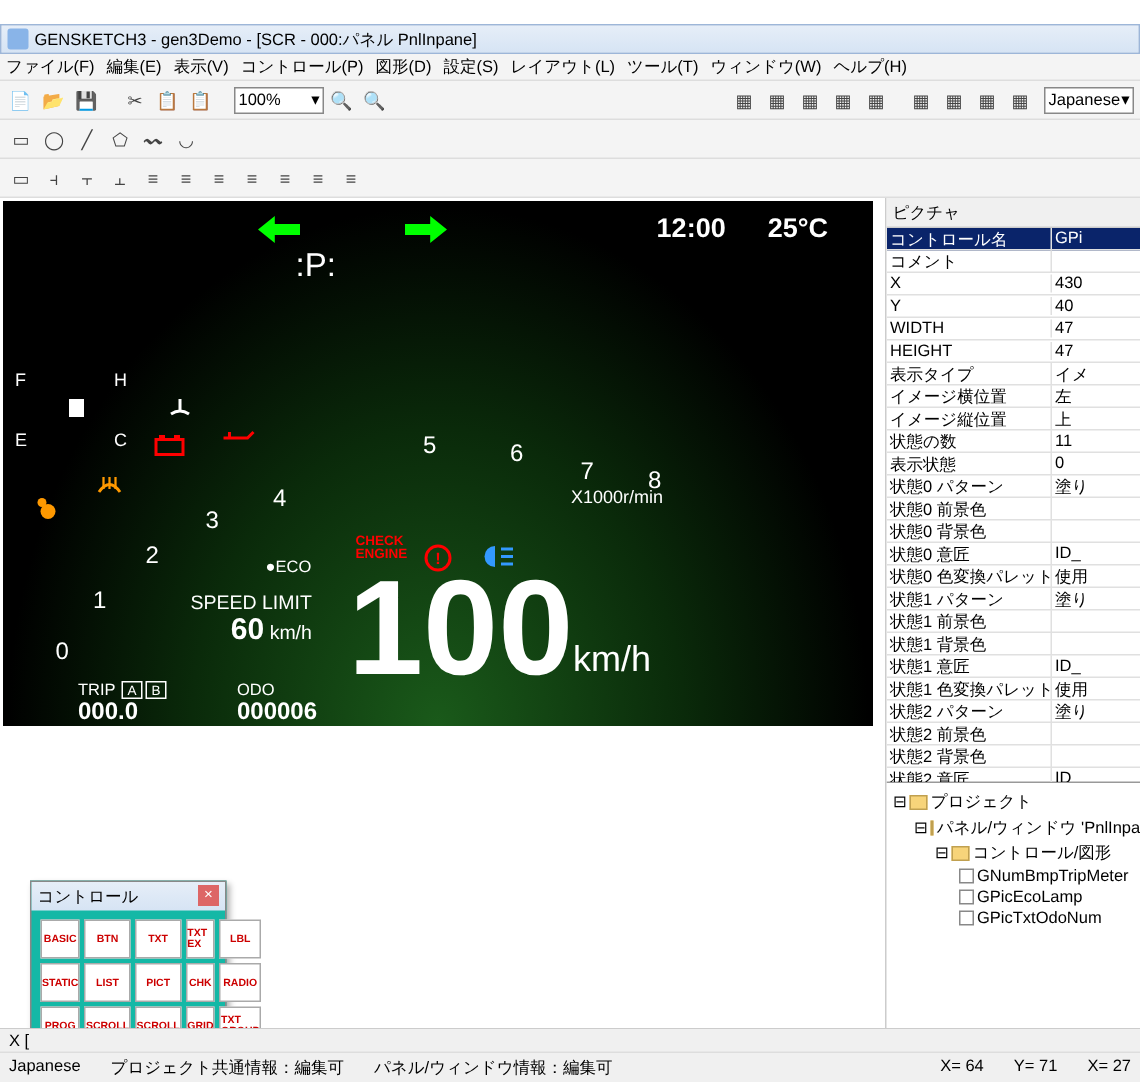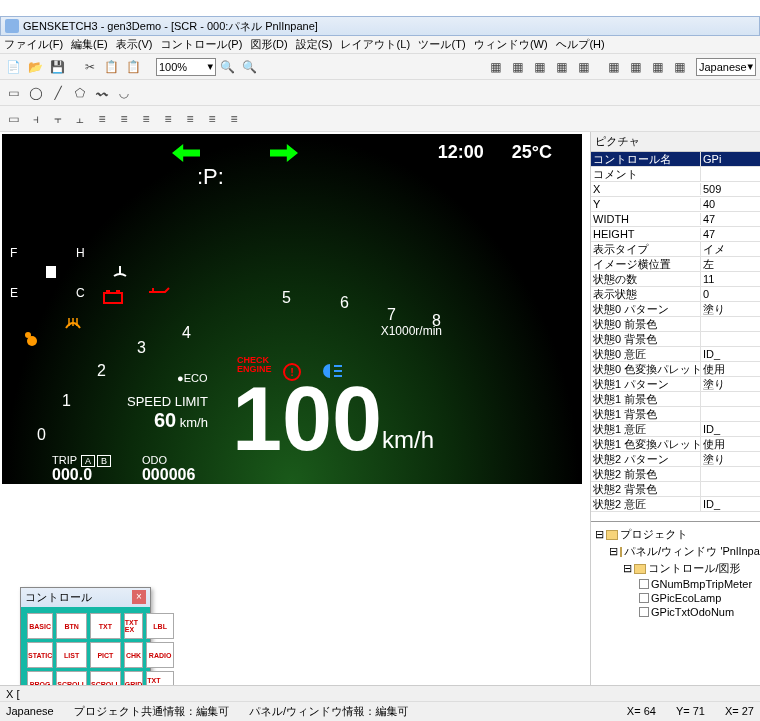--- a/index.html
+++ b/index.html
@@ -18,21 +18,21 @@
 .dash-top { position: absolute; top: 8px; right: 30px; color: #fff; font-size: 18px; font-weight: bold; display: flex; gap: 28px; font-family: Arial; }
 .arrows { position: absolute; top: 10px; left: 170px; display: flex; gap: 70px; }
 .arrow { width: 28px; height: 18px; background: #0f0; clip-path: polygon(0 50%, 40% 0, 40% 30%, 100% 30%, 100% 70%, 40% 70%, 40% 100%); }
 .arrow.r { transform: scaleX(-1); }
 .gear { position: absolute; top: 30px; left: 195px; color: #fff; font-size: 22px; font-family: Arial; }
 .gauge-text { position: absolute; color: #fff; font-family: Arial; }
 .speed { position: absolute; top: 240px; left: 230px; color: #fff; font-size: 90px; font-weight: bold; font-family: Arial; line-height: 1; }
 .kmh { position: absolute; top: 292px; left: 380px; color: #fff; font-size: 24px; font-family: Arial; }
 .speedlimit { position: absolute; top: 260px; left: 125px; color: #fff; font-size: 13px; font-family: Arial; text-align: right;}
 .speedlimit .v { font-size: 20px; font-weight: bold; }
-.trip { position: absolute; top: 320px; left: 50px; color: #fff; font-size: 11px; font-family: Arial; display: flex; gap: 30px; }
+.trip { position: absolute; top: 320px; left: 50px; color: #fff; font-size: 11px; font-family: Arial; display: flex; gap: 46px; }
 .trip .box { border: 1px solid #fff; padding: 0 3px; font-size: 9px; margin: 0 1px; }
 .x1000 { position: absolute; top: 190px; right: 140px; color: #fff; font-size: 12px; font-family: Arial; }
 .eco { position: absolute; top: 238px; left: 175px; color: #fff; font-size: 11px; font-family: Arial; text-align: right; }
 .check-engine { position: absolute; top: 222px; left: 235px; color: #f00; font-size: 9px; font-weight: bold; font-family: Arial; line-height: 1; }
 .scale-num { position: absolute; color: #fff; font-size: 16px; font-family: Arial; }
 .right-panel { flex: 1; border-left: 1px solid #ccc; display: flex; flex-direction: column; overflow: hidden; }
 .prop-header { background: #f0f0f0; padding: 2px 4px; border-bottom: 1px solid #ccc; }
 .prop-table { flex: 0 0 370px; overflow-y: auto; font-size: 11px; border-bottom: 1px solid #999; }
 .prop-row { display: flex; border-bottom: 1px solid #e0e0e0; height: 15px; align-items: center; }
 .prop-row.hdr { background: #0a246a; color: #fff; }
@@ -252,41 +252,45 @@
         <div class="prop-row hdr">
           <div class="prop-k">コントロール名</div>
           <div class="prop-v">GPi</div>
         </div>
         <div class="prop-row">
           <div class="prop-k">コメント</div>
           <div class="prop-v"></div>
         </div>
         <div class="prop-row">
           <div class="prop-k">X</div>
-          <div class="prop-v">509</div>
+          <div class="prop-v">430</div>
         </div>
         <div class="prop-row">
           <div class="prop-k">Y</div>
           <div class="prop-v">40</div>
         </div>
         <div class="prop-row">
           <div class="prop-k">WIDTH</div>
           <div class="prop-v">47</div>
         </div>
         <div class="prop-row">
           <div class="prop-k">HEIGHT</div>
           <div class="prop-v">47</div>
         </div>
         <div class="prop-row">
           <div class="prop-k">表示タイプ</div>
           <div class="prop-v">イメ</div>
         </div>
         <div class="prop-row">
           <div class="prop-k">イメージ横位置</div>
           <div class="prop-v">左</div>
+        </div>
+        <div class="prop-row">
+          <div class="prop-k">イメージ縦位置</div>
+          <div class="prop-v">上</div>
         </div>
         <div class="prop-row">
           <div class="prop-k">状態の数</div>
           <div class="prop-v">11</div>
         </div>
         <div class="prop-row">
           <div class="prop-k">表示状態</div>
           <div class="prop-v">0</div>
         </div>
         <div class="prop-row">

